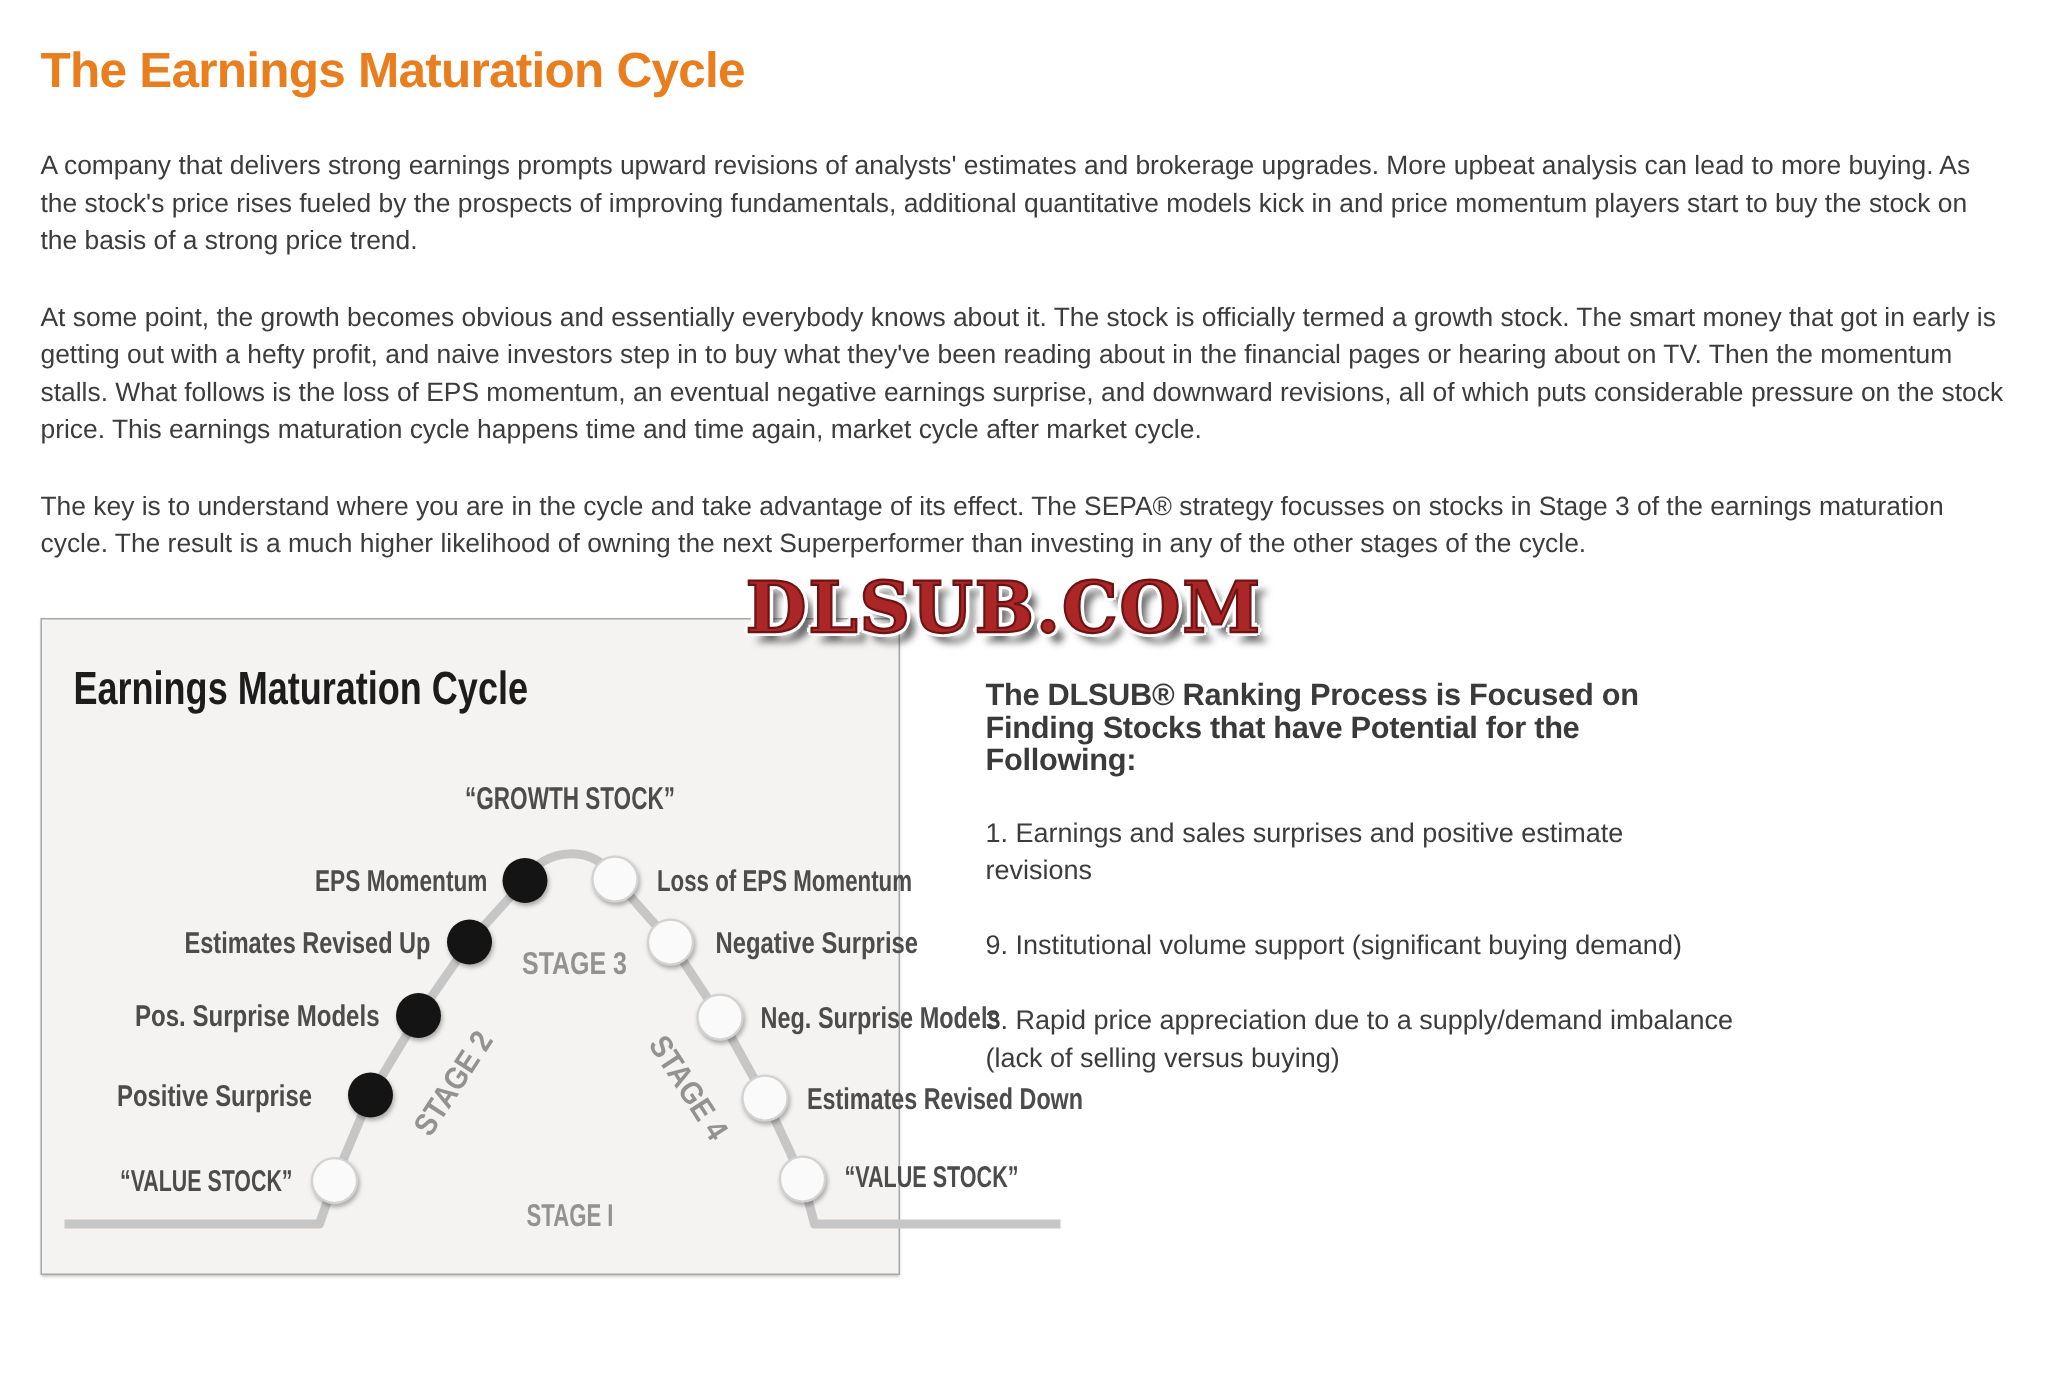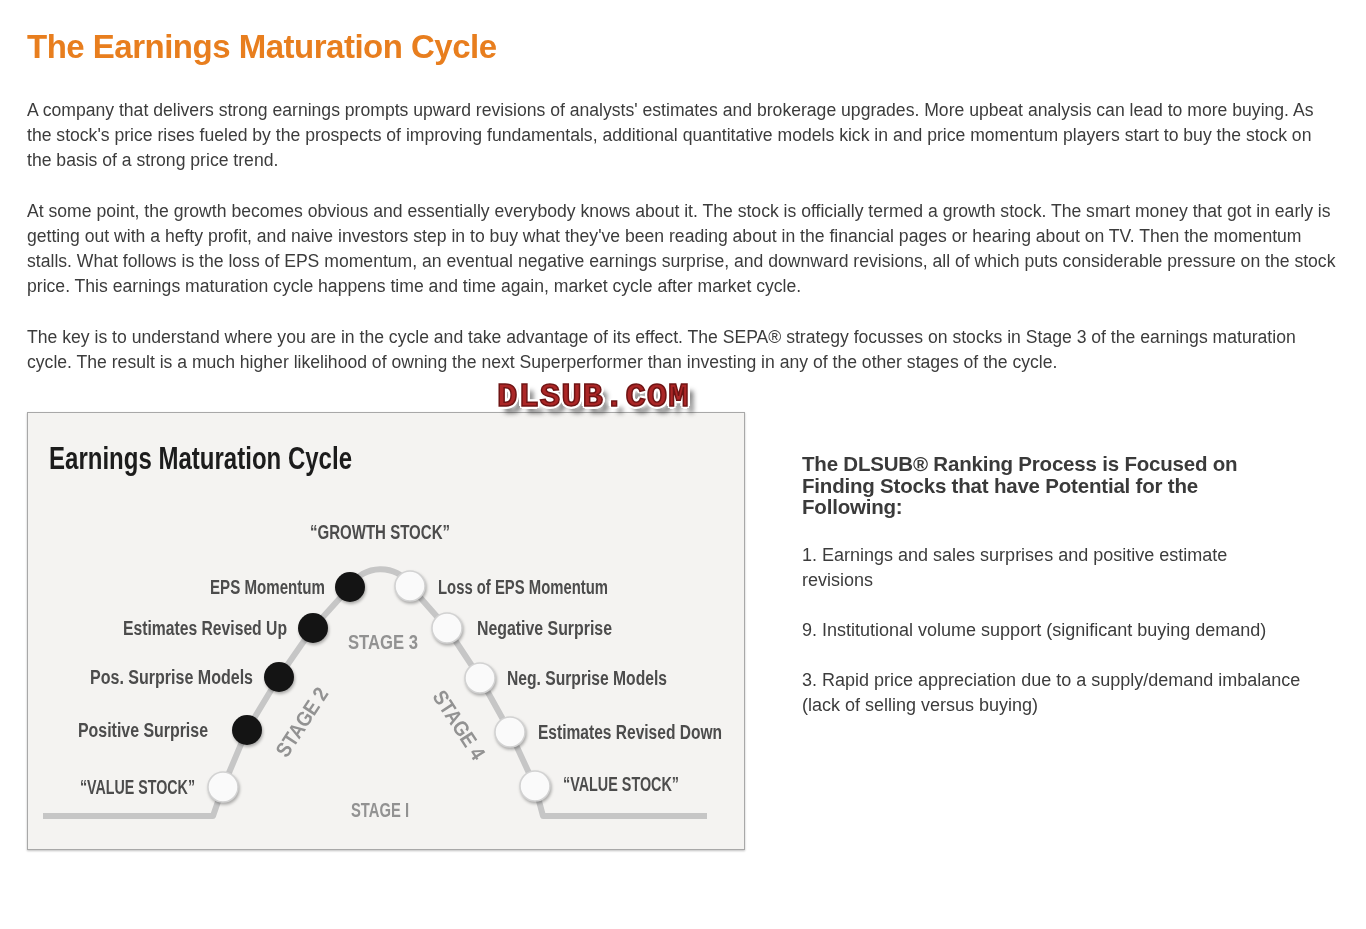--- a/index.html
+++ b/index.html
@@ -20,21 +20,21 @@
     font-size: 17.6px;
     line-height: 25px;
     margin: 0 0 26px 0;
     color: #3c3c3c;
   }
 
   .content-row { display: flex; margin-top: 37px; }
 
   
   .diagram-box {
-    width: 718px; height: 438px;
+    width: 573px; height: 438px;
     border: 1px solid #a8a8a8;
     background: #f4f3f1;
     flex: 0 0 auto;
     box-shadow: 0 1px 2px rgba(0,0,0,0.25);
   }
   .diagram-box svg { display: block; }
   .dot-shadow { filter: drop-shadow(1px 2px 1.5px rgba(0,0,0,0.3)); }
   .dia-title { font-weight: bold; fill: #1c1c1c; }
   .dia-label { font-weight: bold; fill: #4c4c4c; }
   .dia-stage { font-weight: bold; fill: #929292; }
@@ -66,21 +66,21 @@
     color: #ab2626;
     -webkit-text-stroke: 1.5px #6e1313;
     letter-spacing: 1px;
     white-space: nowrap;
     text-shadow:
       -3px 0 0 #fff, 3px 0 0 #fff, 0 -3px 0 #fff, 0 3px 0 #fff,
       -2px -2px 0 #fff, 2px -2px 0 #fff, -2px 2px 0 #fff, 2px 2px 0 #fff,
       6px 7px 5px rgba(30,30,30,0.65);
     z-index: 10;
   }
-  #wm1 { left: 497px; top: 378px; font-size: 34px; font-family: Liberation Mono, monospace; }
+  #wm1 { left: 497px; top: 378px; font-size: 47px; }
   #wm2 { left: 368px; top: 443px; font-size: 55px; }
 </style>
 </head>
 <body>
 
 <div class="page">
 
   <h1 class="page-title">The Earnings Maturation Cycle</h1>
 
   <p class="body-par">A company that delivers strong earnings prompts upward revisions of analysts' estimates and brokerage upgrades. More upbeat analysis can lead to more buying. As the stock's price rises fueled by the prospects of improving fundamentals, additional quantitative models kick in and price momentum players start to buy the stock on the basis of a strong price trend.</p>

